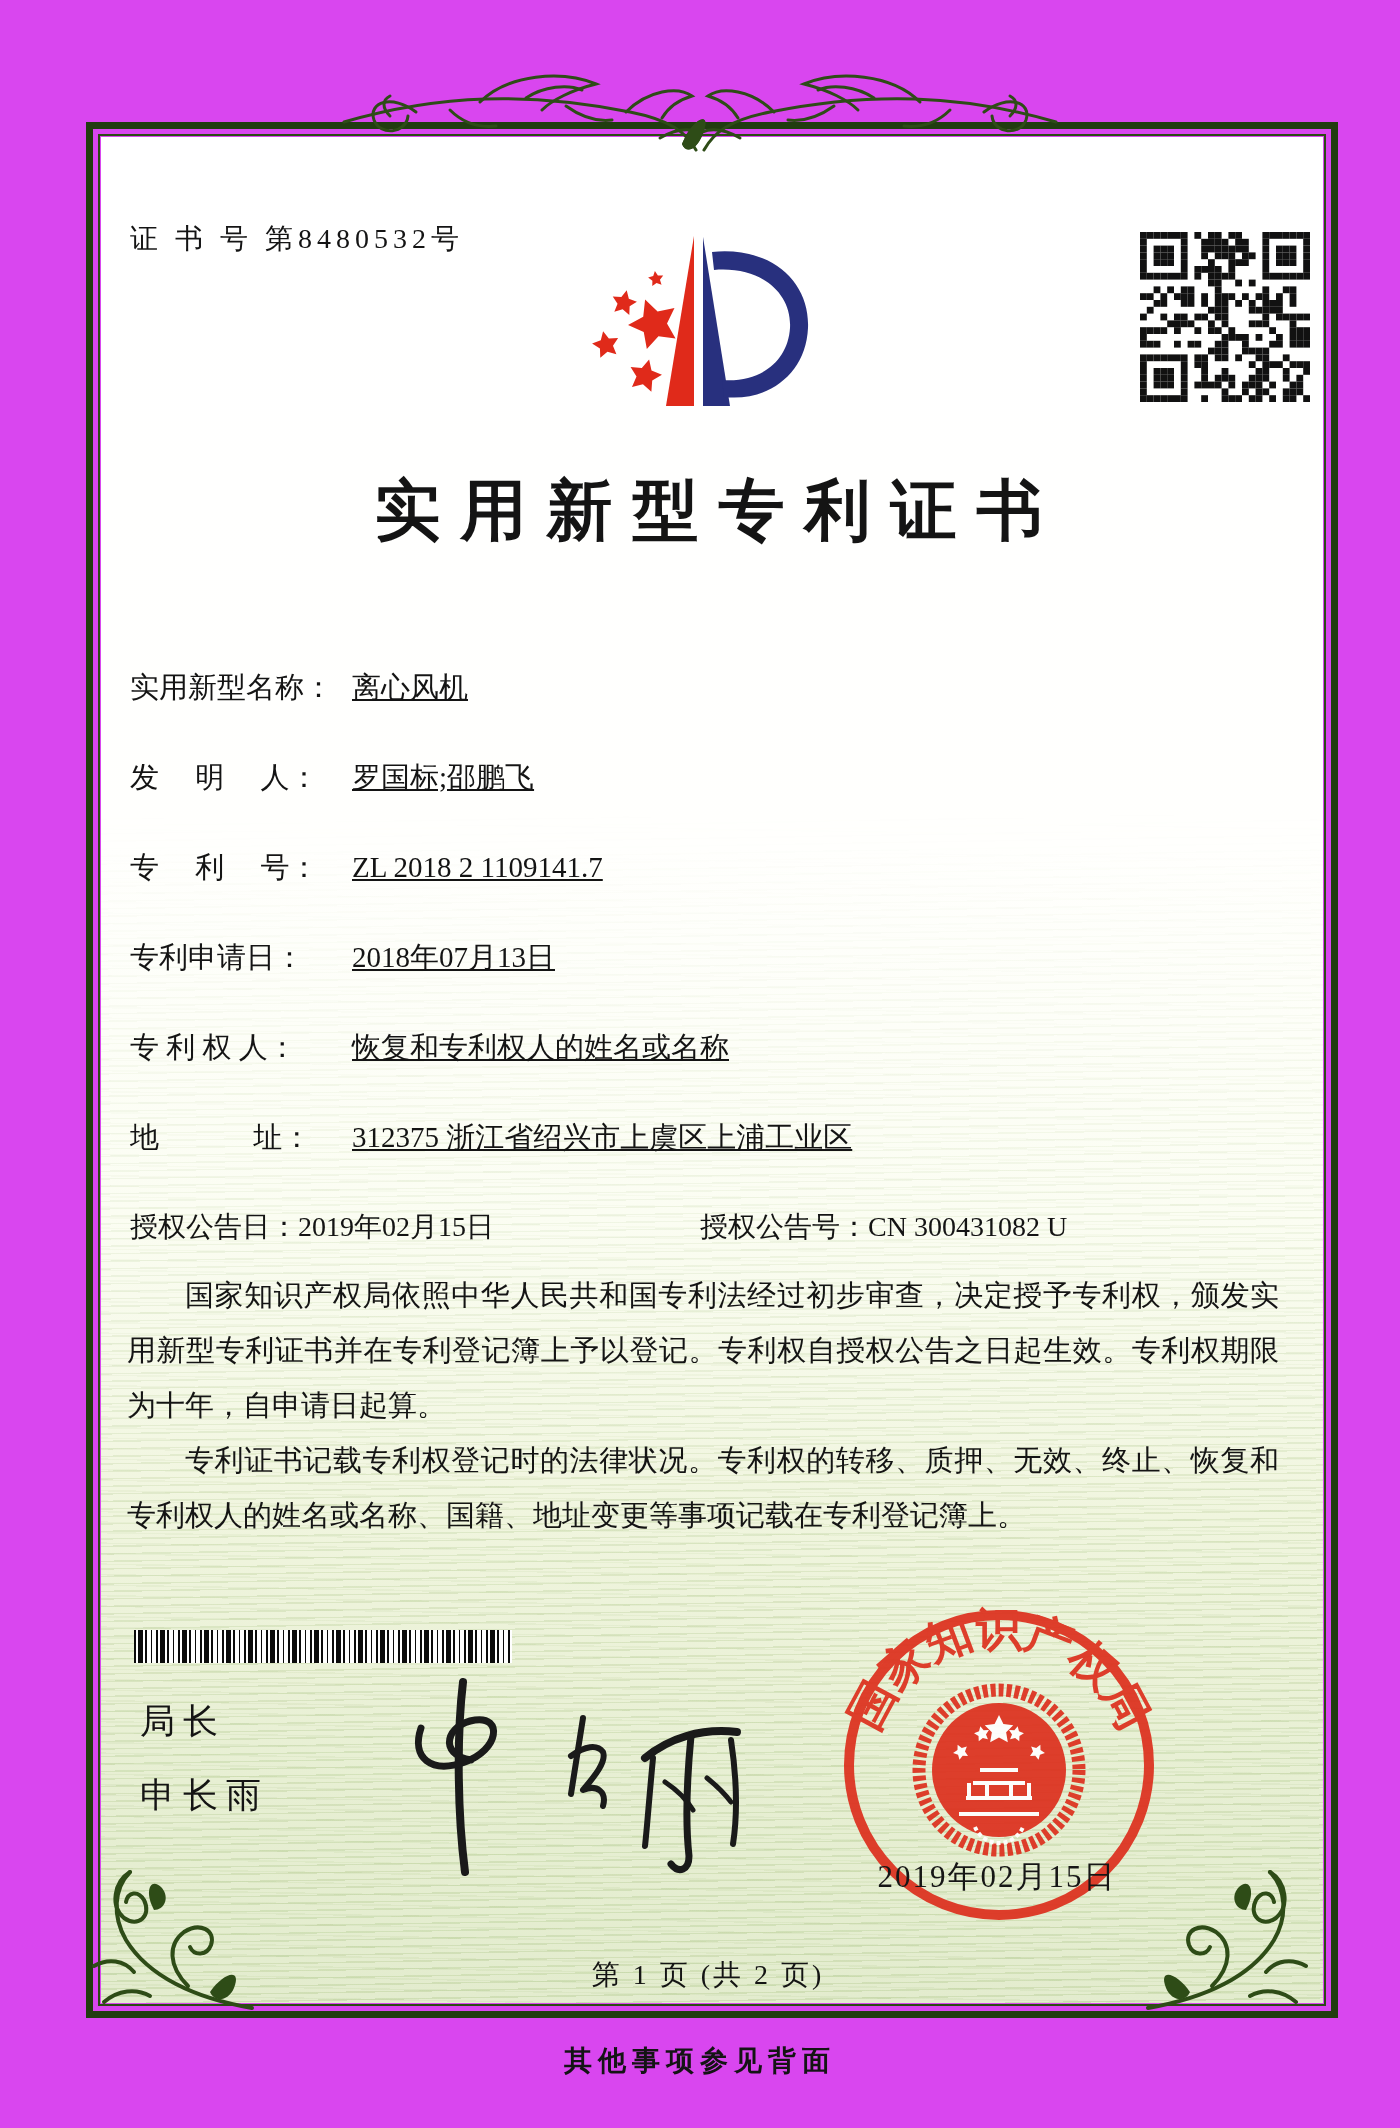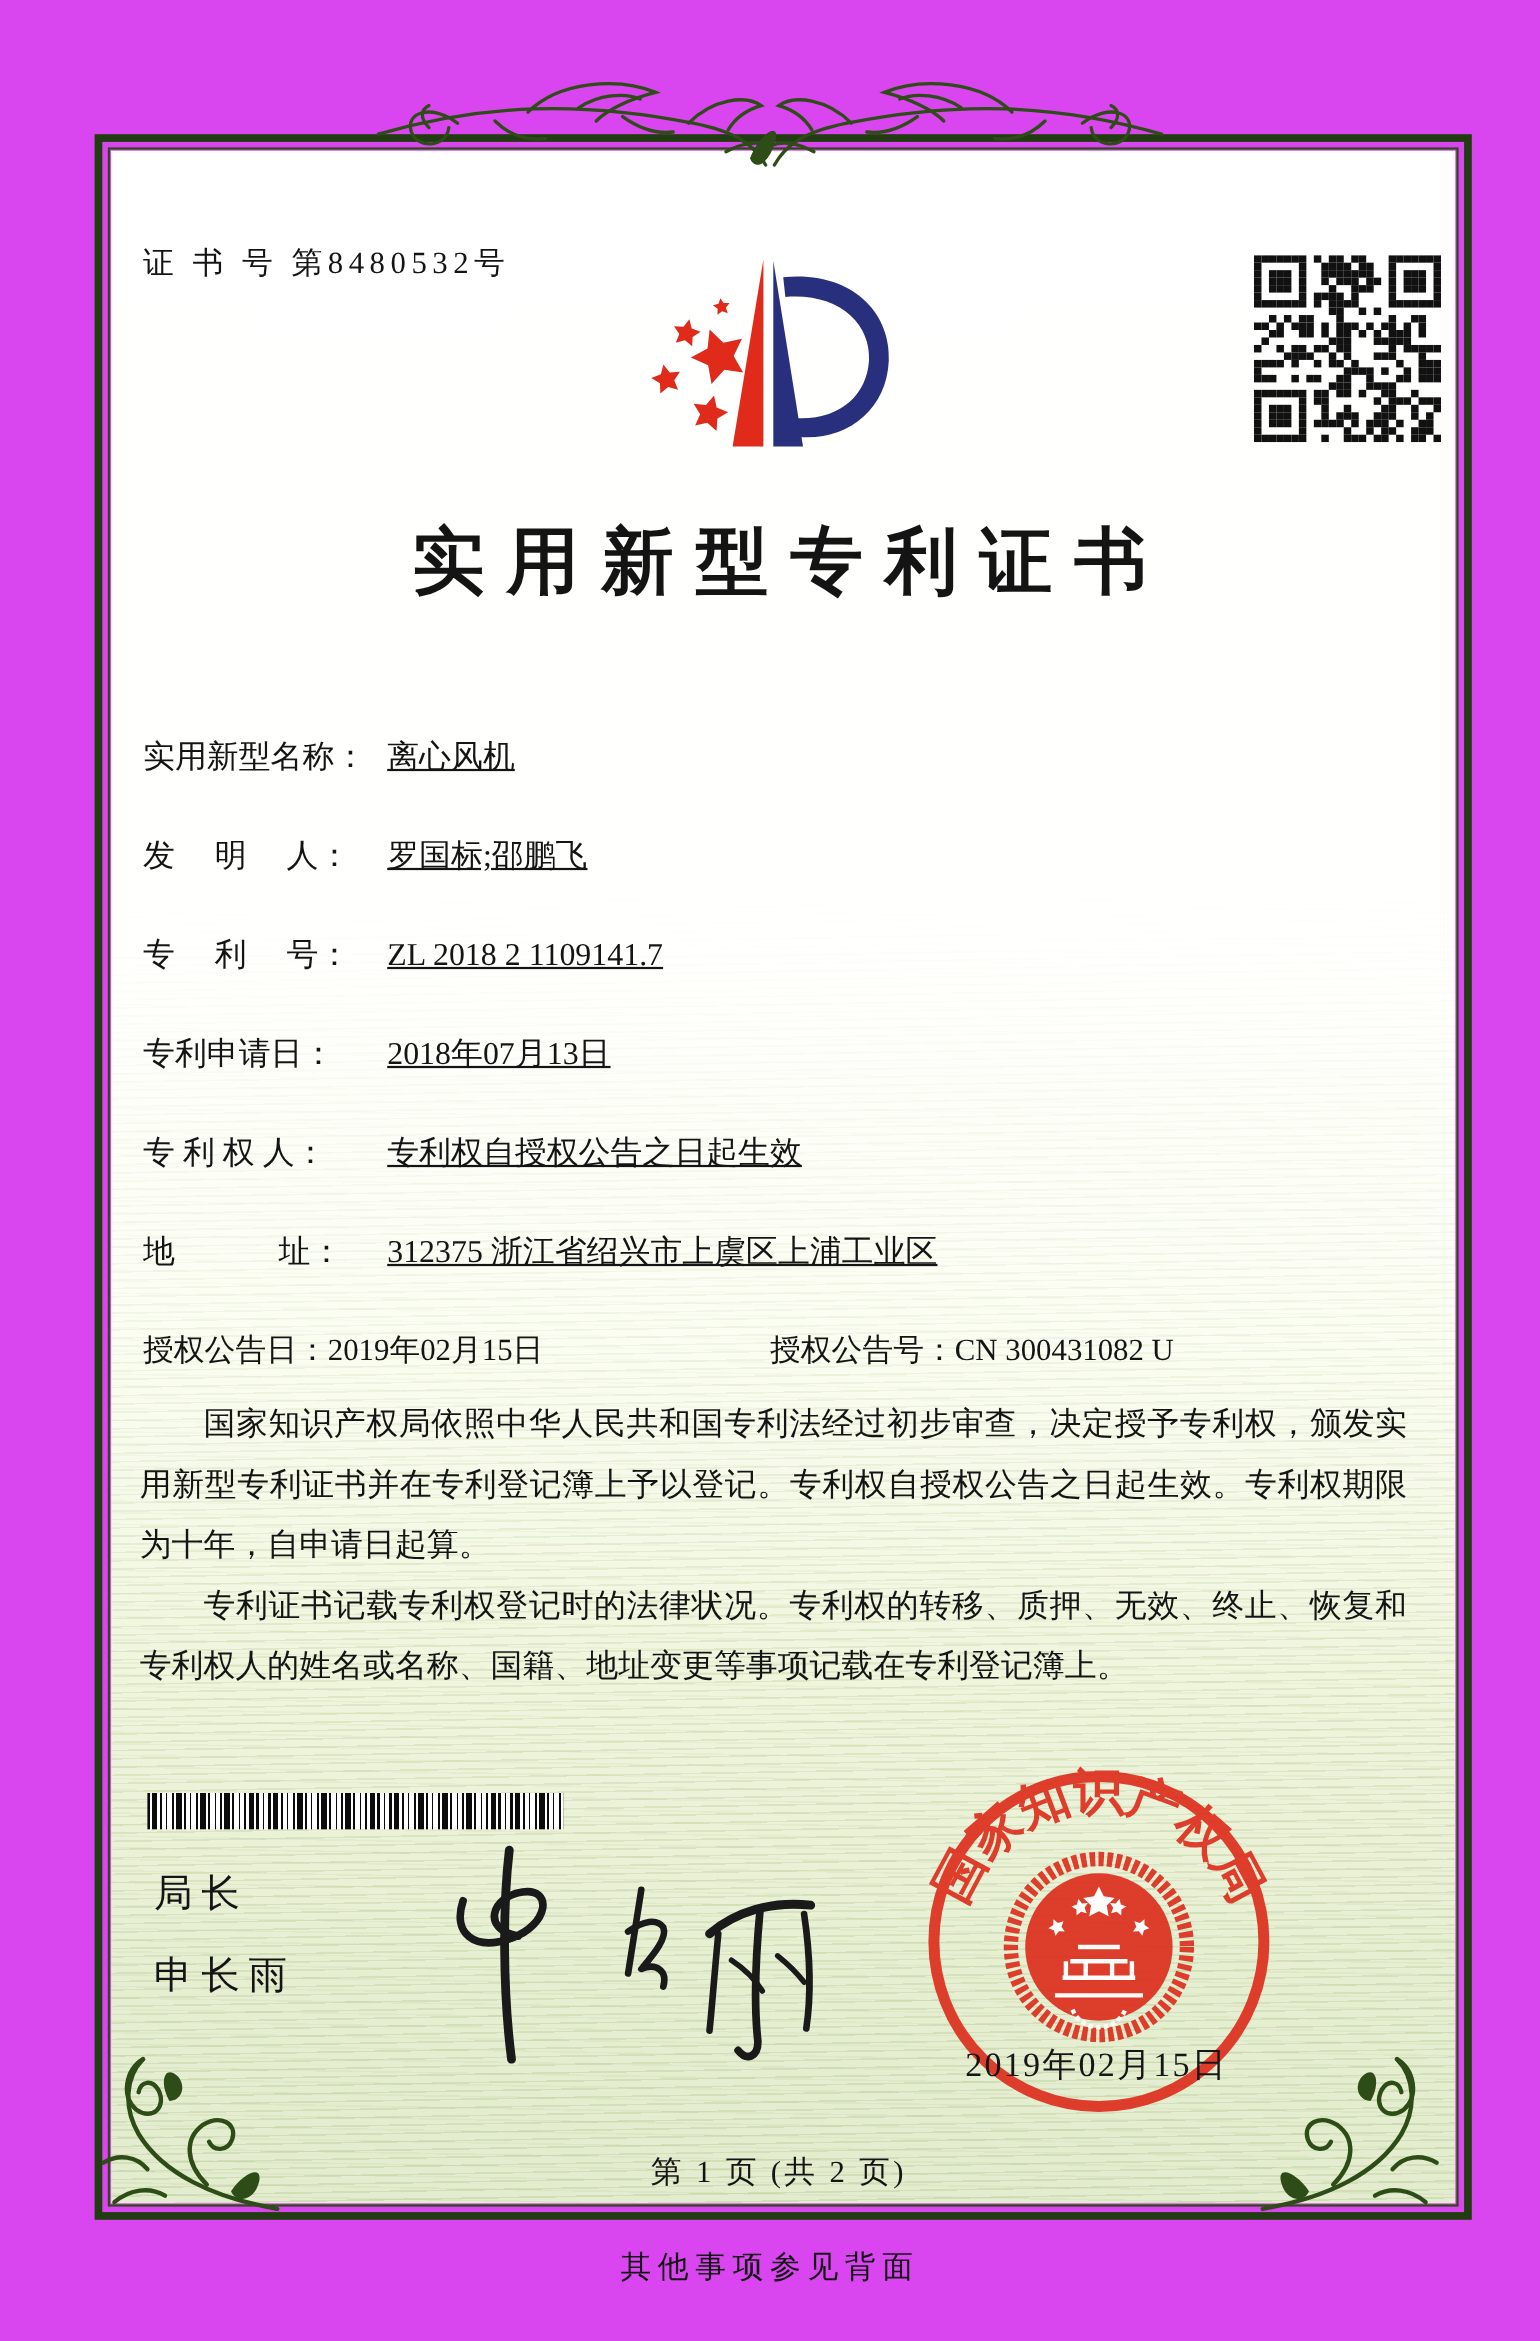--- a/index.html
+++ b/index.html
@@ -55,21 +55,21 @@
       #0b0b0b 11px 13px,#ffffff 13px 17px,#0b0b0b 17px 18px,#ffffff 18px 22px);
   }
   .signoff{position:absolute;left:140px;font-family:"Liberation Sans","DejaVu Sans",sans-serif;
     font-size:35px;letter-spacing:8px;}
   .signoff.t{top:1698px}.signoff.n{top:1772px}
   .signature{position:absolute;left:345px;top:1660px;width:430px;height:240px;}
   .seal{position:absolute;left:836px;top:1602px;width:326px;height:326px;}
   .seal-date{position:absolute;left:852px;top:1856px;width:290px;text-align:center;
     font-size:31px;letter-spacing:2px;color:#161616;}
   .page-num{position:absolute;left:16px;right:0;top:1956px;text-align:center;font-size:28px;letter-spacing:3px;}
-  .back-note{position:absolute;left:0;right:0;top:2042px;text-align:center;font-size:28px;letter-spacing:6px;}
+  .back-note{position:absolute;left:0;right:0;top:2042px;text-align:center;font-size:28px;letter-spacing:6px;font-weight:bold;}
 </style>
 </head>
 <body>
 
 <div class="page">
 
   <div class="frame">
     <div class="frame-bg"></div>
     <div class="waves"></div>
     <div class="frame-inner"></div>
@@ -473,21 +473,21 @@
   <div class="field f1">
     <span class="lbl">发　 明　 人：</span><span class="val">罗国标;邵鹏飞</span>
   </div>
   <div class="field f2">
     <span class="lbl">专　 利　 号：</span><span class="val">ZL 2018 2 1109141.7</span>
   </div>
   <div class="field f3">
     <span class="lbl">专利申请日：</span><span class="val">2018年07月13日</span>
   </div>
   <div class="field f4">
-    <span class="lbl">专 利 权 人：</span><span class="val">专利权自授权公告之日起生效</span>
+    <span class="lbl">专 利 权 人：</span><span class="val">恢复和专利权人的姓名或名称</span>
   </div>
   <div class="field f5">
     <span class="lbl">地　　　 址：</span><span class="val">312375 浙江省绍兴市上虞区上浦工业区</span>
   </div>
 
   <div class="grant-row">
     <span>授权公告日：</span><span>2019年02月15日</span>
     <span class="grant-no">
       <span>授权公告号：</span><span>CN 300431082 U</span>
     </span>

